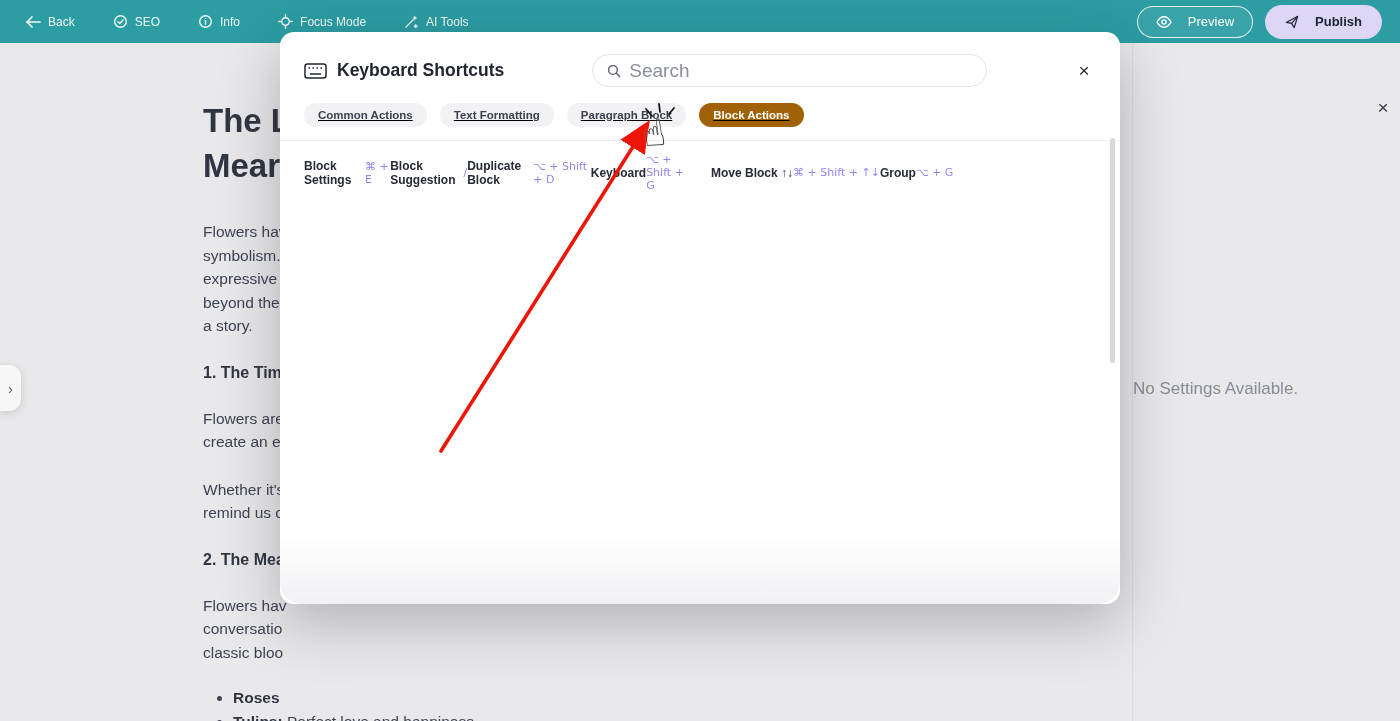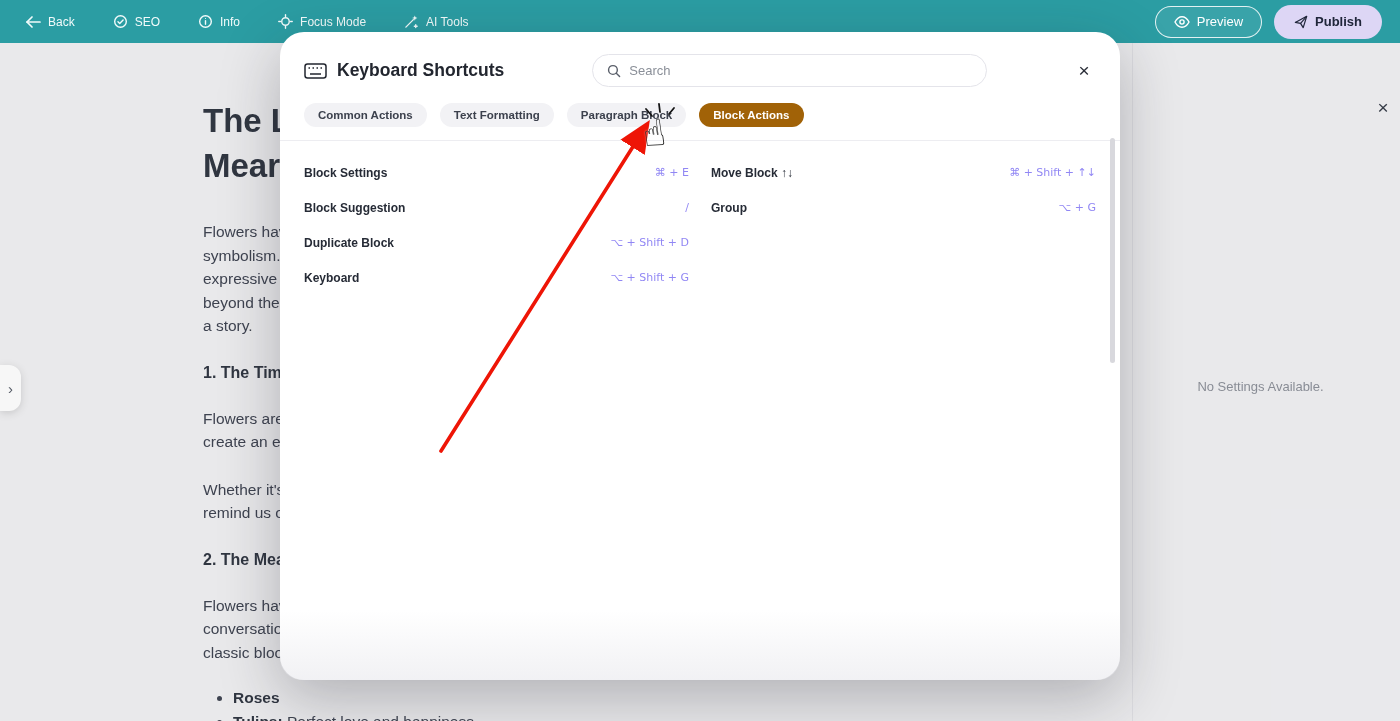--- a/index.html
+++ b/index.html
@@ -7,72 +7,72 @@
   body { font-family:"Liberation Sans", sans-serif; background:#f0f0f2; position:relative; }
 
   
   .topbar { position:absolute; left:0; top:0; width:1400px; height:43px;
     background:#2b9da3; display:flex; align-items:center; padding:0 18px 0 26px; z-index:6; }
   .tb-left { display:flex; align-items:center; gap:38px; }
   .tb-item { display:flex; align-items:center; gap:7px; color:#f2fbfb; font-size:12px;
     font-weight:500; background:none; border:none; cursor:pointer; }
   .tb-item svg { display:block; }
   .tb-right { margin-left:auto; display:flex; align-items:center; gap:12px; }
-  .pill { display:flex; align-items:center; gap:7px; height:32px; padding:0 18px;
+  .pill { display:flex; align-items:center; gap:16px; height:32px; padding:0 18px;
     border-radius:17px; font-size:13px; cursor:pointer; }
   .preview-btn { background:rgba(255,255,255,0.07); border:1.5px solid rgba(255,255,255,0.85); color:#ffffff; }
   .publish-btn { background:#ddd6f5; border:none; color:#20263a; font-weight:600; height:34px; padding:0 20px; }
 
   
   .page { position:absolute; left:0; top:43px; width:1400px; height:678px; background:#f1f1f3; }
   .page-dim { position:absolute; inset:0; background:rgba(90,90,100,0.05); }
   .doc { position:absolute; left:203px; top:55px; width:470px; color:#3d4250;
     font-size:15.5px; line-height:23.5px; }
   .doc h1 { font-size:33px; line-height:45px; font-weight:700; color:#2e3440; margin-bottom:32px; }
   .doc p { margin-bottom:24px; }
   .doc h2 { font-size:16px; line-height:21px; font-weight:700; color:#2e3440; margin:0 0 21px; }
   .doc ul { list-style:disc; padding-left:30px; margin-top:-2px; }
   .doc li { margin-bottom:0.5px; }
   .doc b { color:#2e3440; }
 
   .settings-panel { position:absolute; right:0; top:0; width:268px; height:678px;
     border-left:1px solid #e3e3e7; }
-  .no-settings { position:absolute; left:0; right:12px; top:336px; text-align:center;
-    color:#8b8f98; font-size:13px; }
+  .no-settings { position:absolute; left:0; right:12px; top:336px; text-align:left;
+    color:#8b8f98; font-size:17px; }
   .page-close { position:absolute; left:1371px; top:53px; width:24px; height:24px;
     background:none; border:none; font-size:19px; color:#343a46; cursor:pointer; line-height:24px; }
   .edge-chevron { position:absolute; left:0; top:322px; width:21px; height:46px;
     background:#ffffff; border:none; border-radius:0 12px 12px 0;
     box-shadow:0 2px 8px rgba(0,0,0,0.15); color:#555b66; font-size:15px; cursor:pointer; }
 
   
-  .modal { position:absolute; left:280px; top:32px; width:840px; height:648px; z-index:10;
-    background:#ffffff; border-radius:24px; box-shadow:0 18px 60px rgba(30,30,40,0.28); }
+  .modal { position:absolute; left:280px; top:32px; width:840px; height:572px; z-index:10;
+    background:#ffffff; border-radius:14px; box-shadow:0 18px 60px rgba(30,30,40,0.28); }
   .modal::after { content:""; position:absolute; left:0; right:0; bottom:0; height:70px;
     border-radius:0 0 22px 22px; pointer-events:none;
     background:linear-gradient(180deg, rgba(255,255,255,0), rgba(230,230,235,0.55)); }
   .modal-header { display:flex; align-items:center; padding:22px 24px 12px; }
   .mh-titlegroup { display:flex; align-items:center; gap:10px; }
   .modal-title { font-size:17.5px; font-weight:700; color:#22262f; }
   .search-pill { display:flex; align-items:center; gap:8px; width:395px; height:33px;
     margin-left:88px; padding:0 14px; border:1px solid #e4e4ea; border-radius:17px; background:#fff; }
-  .search-pill input { border:none; outline:none; flex:1; font-size:13px; color:#0f766e;
+  .search-pill input { border:none; outline:none; flex:1; font-size:19px; color:#0f766e;
     font-family:"Liberation Sans", sans-serif; background:transparent; }
   .search-pill input::placeholder { color:#8a8f98; }
   .modal-close { margin-left:auto; background:none; border:none; font-size:19px; color:#2a2e38;
     cursor:pointer; line-height:20px; width:24px; }
 
-  .tabs { display:flex; gap:13px; padding:4px 24px 13px; }
+  .tabs { display:flex; gap:13px; padding:4px 24px 13px;text-decoration:underline; }
   .tab { border:none; background:#f2f2f5; color:#3c414d; font-size:11.5px; font-weight:600;
     padding:6px 14px; border-radius:14px; cursor:pointer; font-family:"Liberation Sans", sans-serif; }
   .tab.active { background:#a16207; color:#ffffff; }
   .tabs-divider { height:1px; background:#ededf1; margin:0; }
 
   .shortcut-grid { display:grid; grid-template-columns:1fr 1fr; column-gap:22px; padding:14px 24px 0; }
-  .sc-col { display:flex; flex-direction:column; }
+  .sc-col { display:flex; flex-direction:row; }
   .sc-row { display:flex; justify-content:space-between; align-items:center; height:35px; }
   .sc-label { font-size:12px; font-weight:600; color:#262b36; }
   .sc-keys { font-size:11px; font-weight:500; color:#9187f4;
     font-family:"DejaVu Sans", sans-serif; }
 
   .modal-scrollbar { position:absolute; right:5px; top:106px; width:5px; height:225px;
     background:#d8d8dd; border-radius:3px; cursor:pointer; }
 
   
   .annotation-layer { position:absolute; inset:0; z-index:20; pointer-events:none; }

